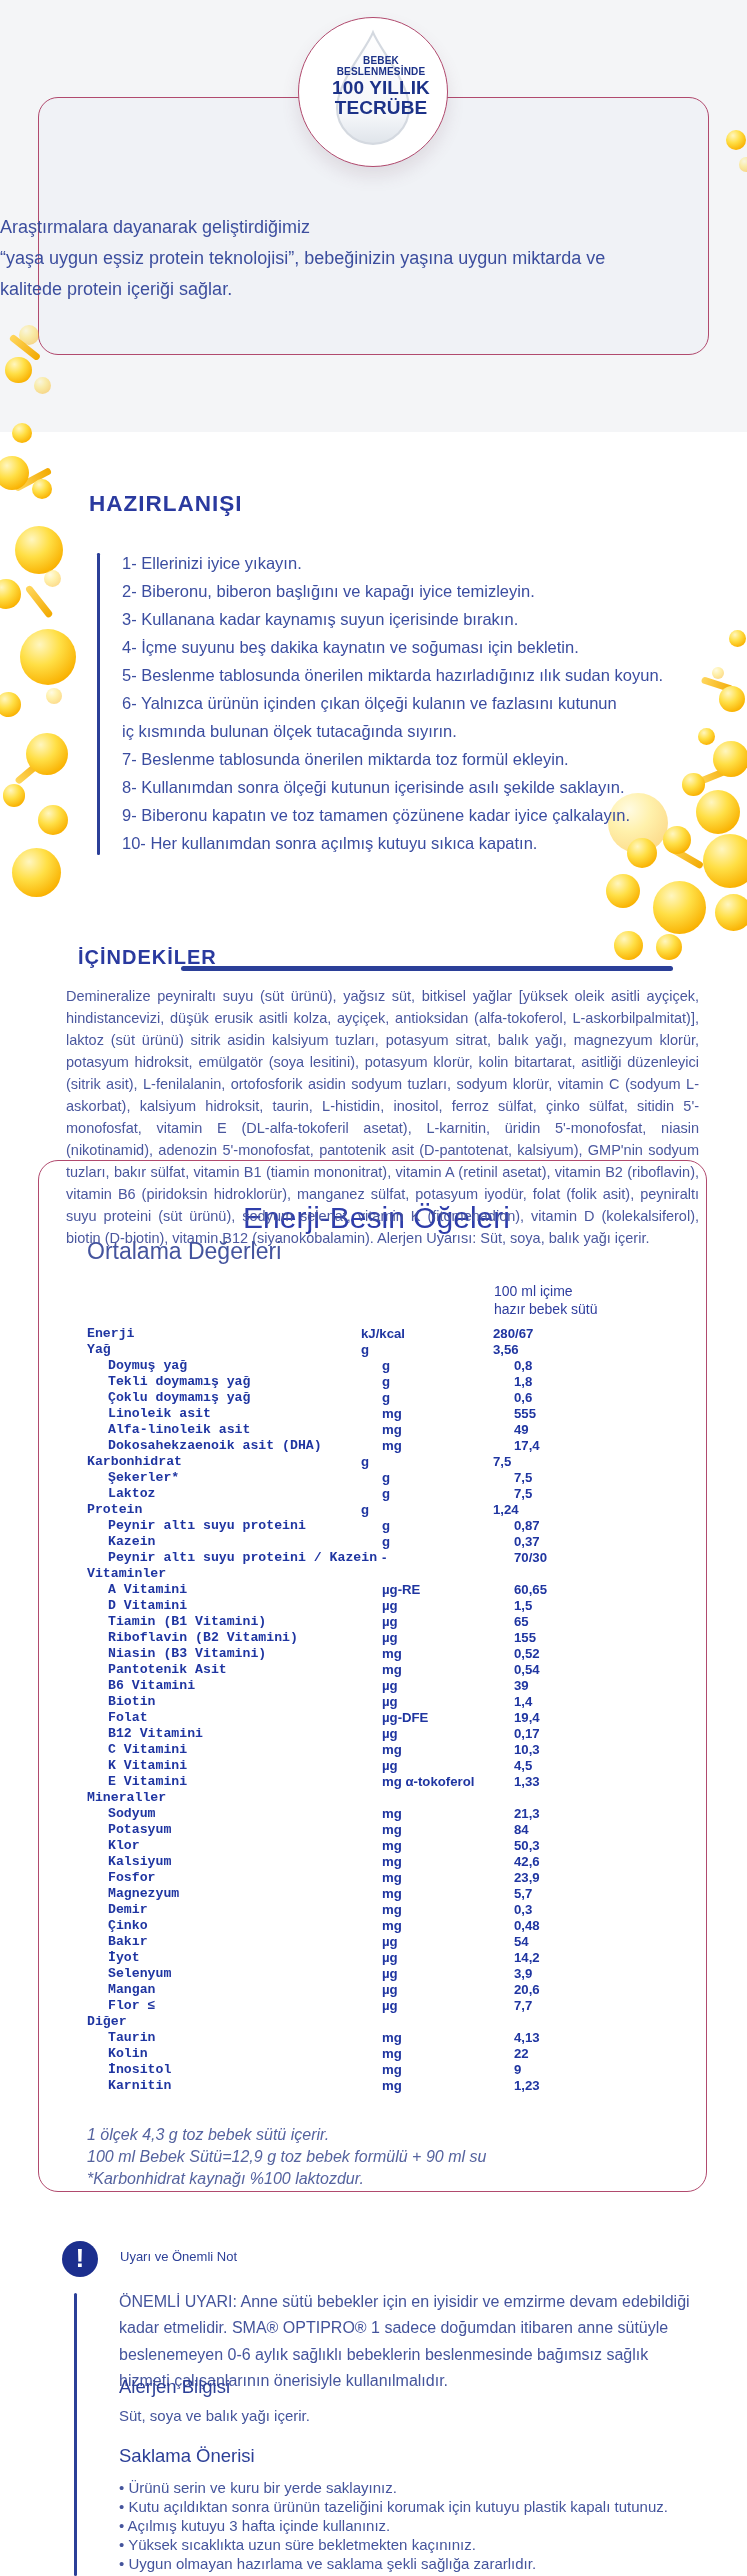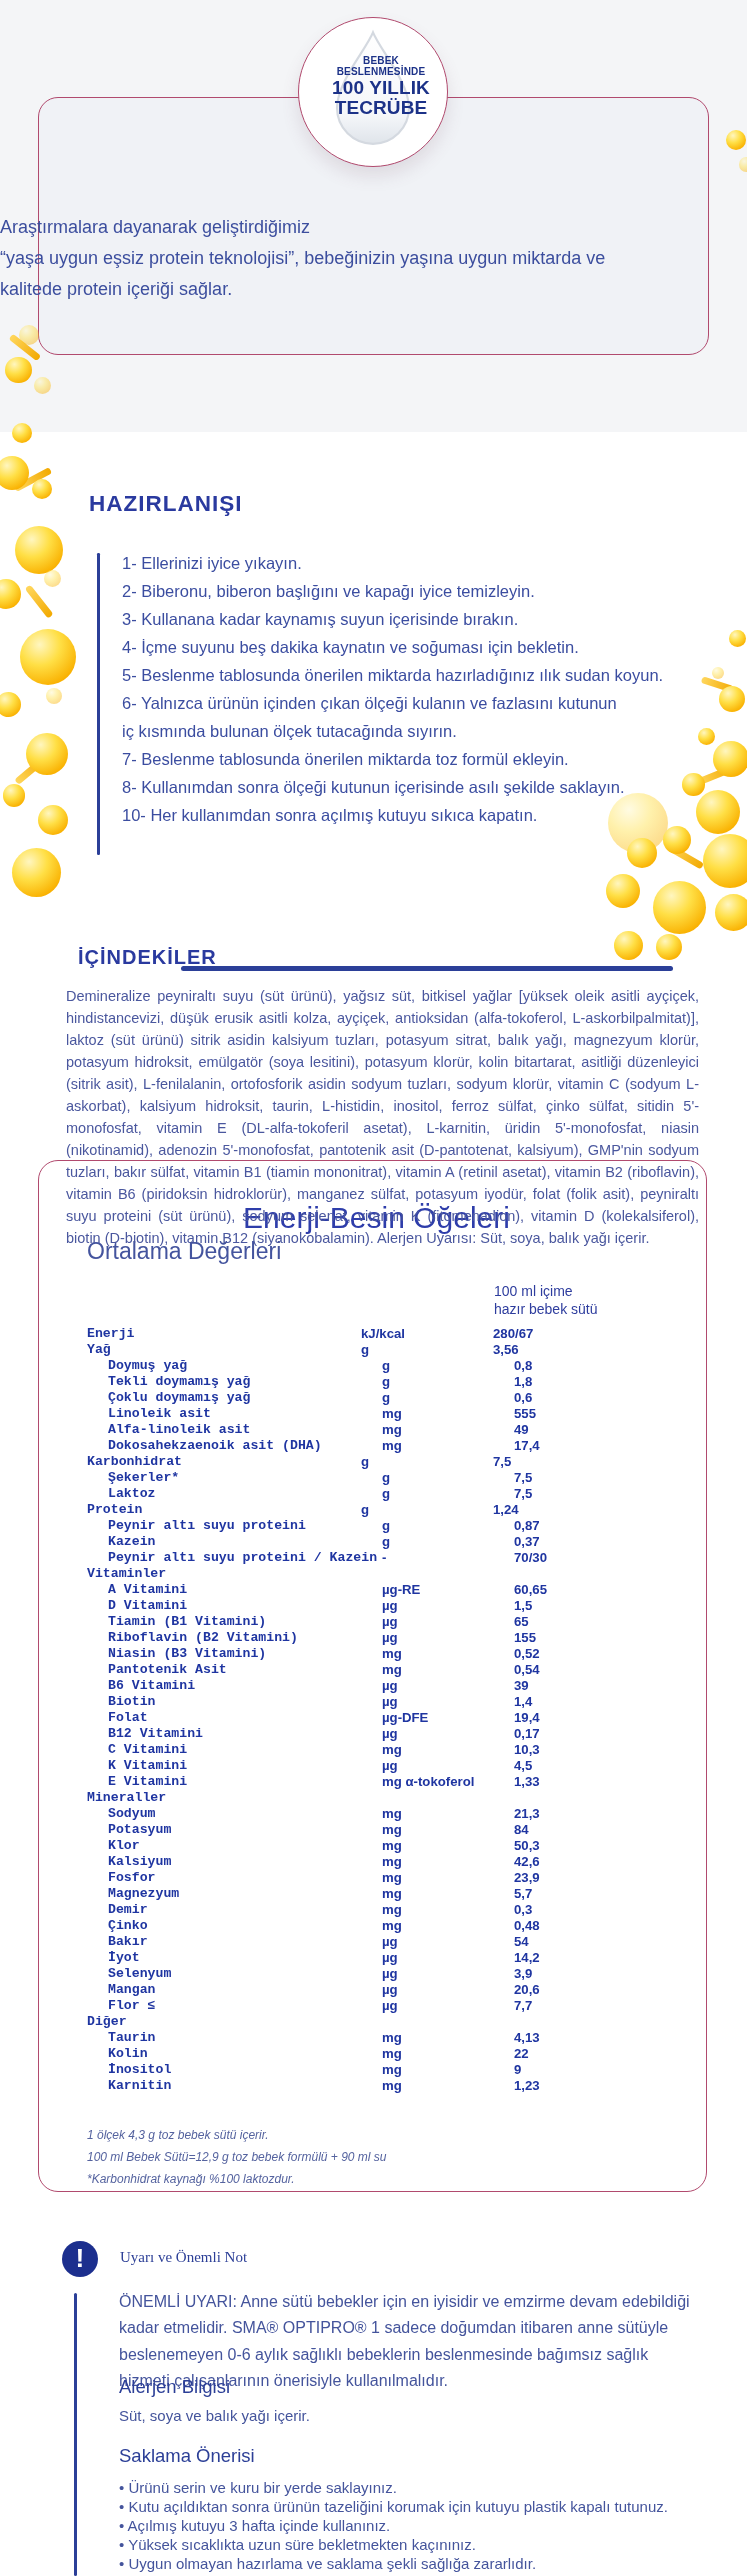--- a/index.html
+++ b/index.html
@@ -59,25 +59,25 @@
   .nutri-subtitle{font-size:23px; font-weight:400; color:#44549e; line-height:28px; margin-top:2.6px;}
   .col-header{margin-left:407px; margin-top:17px; font-size:14px; line-height:18px;
     color:#2e3d9e; font-weight:400;}
   .rows{margin-top:8px;}
   .row{display:flex; align-items:center; height:16px; color:#1f35a1; font-weight:700; font-size:13.2px;}
   .row .lbl{flex:0 0 274px; white-space:nowrap; overflow:hidden;font-family:Liberation Mono, monospace;}
   .row .unit{flex:0 0 132px;}
   .row .val{flex:1 1 auto;}
   .row.l1 .lbl{padding-left:21px;}
   .row.sec .lbl{padding-left:0;}
-  .footnotes{margin-top:30px; font-size:12px; font-style:italic; color:#55639f; line-height:22px; font-weight:400;}
+  .footnotes{margin-top:30px; font-size:16px; font-style:italic; color:#55639f; line-height:22px; font-weight:400;}
   
   .warn-icon{position:absolute; left:62px; top:2241px; width:36px; height:36px; border-radius:50%;
     background:#1c2f8e; color:#fff; font-size:26.4px; font-weight:800; text-align:center; line-height:34px; z-index:5;}
-  .warn-heading{position:absolute; left:120px; top:2249px; font-size:15px; font-weight:500; color:#2c3f97; z-index:5;font-family:Liberation Serif, serif;}
+  .warn-heading{position:absolute; left:120px; top:2249px; font-size:13px; font-weight:500; color:#2c3f97; z-index:5;}
   .bottom-rule{position:absolute; left:74px; top:2293px; width:3.3px; height:283px;
     background:#2b3f98; border-radius:2px; z-index:5;}
   .warn-para{position:absolute; left:119px; top:2289px; width:582px; font-size:16px;
     line-height:26.4px; color:#44549c; z-index:5;}
   .sub-heading{position:absolute; font-size:18.5px; font-weight:500; color:#2c3f97; z-index:5;text-align:center;}
   .allergen-h{left:119px; top:2376px;}
   .allergen-t{position:absolute; left:119px; top:2407px; font-size:15px; color:#44549c; z-index:5;}
   .storage-h{left:119px; top:2445px;}
   .storage-list{position:absolute; left:119px; top:2478px; width:582px; z-index:5;}
   .storage-item{font-size:15px; line-height:19px; color:#44549c;}
@@ -179,20 +179,21 @@
       <div class="step-line">5- Beslenme tablosunda önerilen miktarda hazırladığınız ılık sudan koyun.</div>
 
       <div class="step-line">6- Yalnızca ürünün içinden çıkan ölçeği kulanın ve fazlasını kutunun</div>
 
       <div class="step-line">iç kısmında bulunan ölçek tutacağında sıyırın.</div>
 
       <div class="step-line">7- Beslenme tablosunda önerilen miktarda toz formül ekleyin.</div>
 
       <div class="step-line">8- Kullanımdan sonra ölçeği kutunun içerisinde asılı şekilde saklayın.</div>
 
+      <div class="step-line">9- Biberonu kapatın ve toz tamamen çözünene kadar iyice çalkalayın.</div>
 
       <div class="step-line">10- Her kullanımdan sonra açılmış kutuyu sıkıca kapatın.</div>
     </div>
 
   <div class="icindekiler-heading">İÇİNDEKİLER</div>
   <div class="icindekiler-rule"></div>
   <div class="ingredients">Demineralize peyniraltı suyu (süt ürünü), yağsız süt, bitkisel yağlar [yüksek oleik asitli ayçiçek, hindistancevizi, düşük erusik asitli kolza, ayçiçek, antioksidan (alfa-tokoferol, L-askorbilpalmitat)], laktoz (süt ürünü) sitrik asidin kalsiyum tuzları, potasyum sitrat, balık yağı, magnezyum klorür, potasyum hidroksit, emülgatör (soya lesitini), potasyum klorür, kolin bitartarat, asitliği düzenleyici (sitrik asit), L-fenilalanin, ortofosforik asidin sodyum tuzları, sodyum klorür, vitamin C (sodyum L-askorbat), kalsiyum hidroksit, taurin, L-histidin, inositol, ferroz sülfat, çinko sülfat, sitidin 5'-monofosfat, vitamin E (DL-alfa-tokoferil asetat), L-karnitin, üridin 5'-monofosfat, niasin (nikotinamid), adenozin 5'-monofosfat, pantotenik asit (D-pantotenat, kalsiyum), GMP'nin sodyum tuzları, bakır sülfat, vitamin B1 (tiamin mononitrat), vitamin A (retinil asetat), vitamin B2 (riboflavin), vitamin B6 (piridoksin hidroklorür), manganez sülfat, potasyum iyodür, folat (folik asit), peyniraltı suyu proteini (süt ürünü), sodyum selenat, vitamin K (fitomenadion), vitamin D (kolekalsiferol), biotin (D-biotin), vitamin B12 (siyanokobalamin). Alerjen Uyarısı: Süt, soya, balık yağı içerir.</div>
 
   <div class="nutri-card">
     <div class="nutri-title">Enerji-Besin Öğeleri</div>

